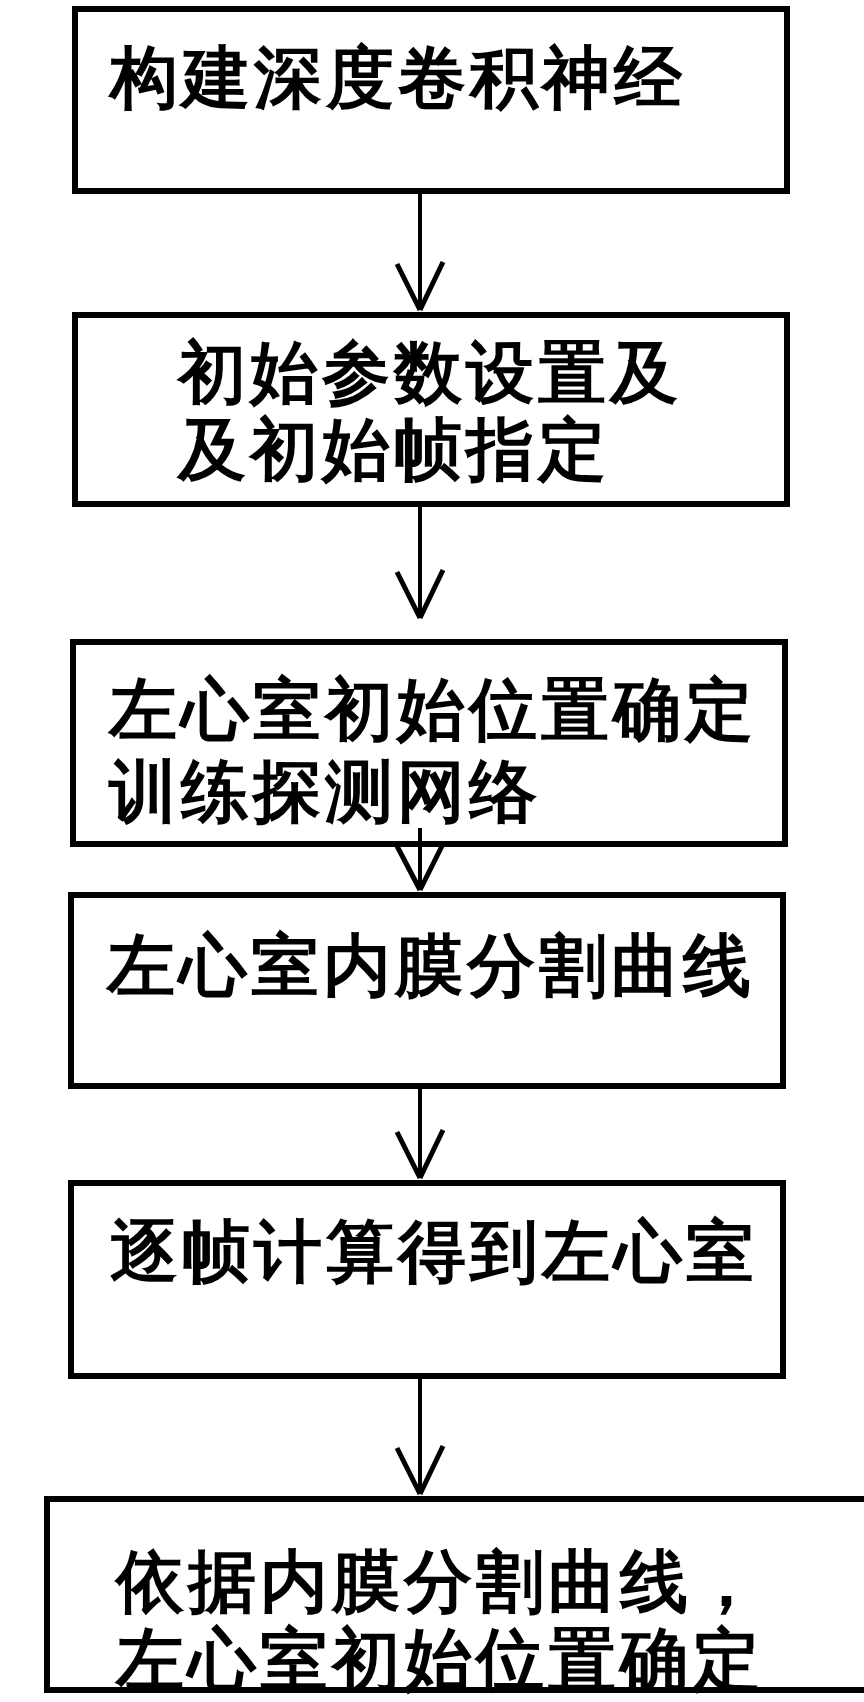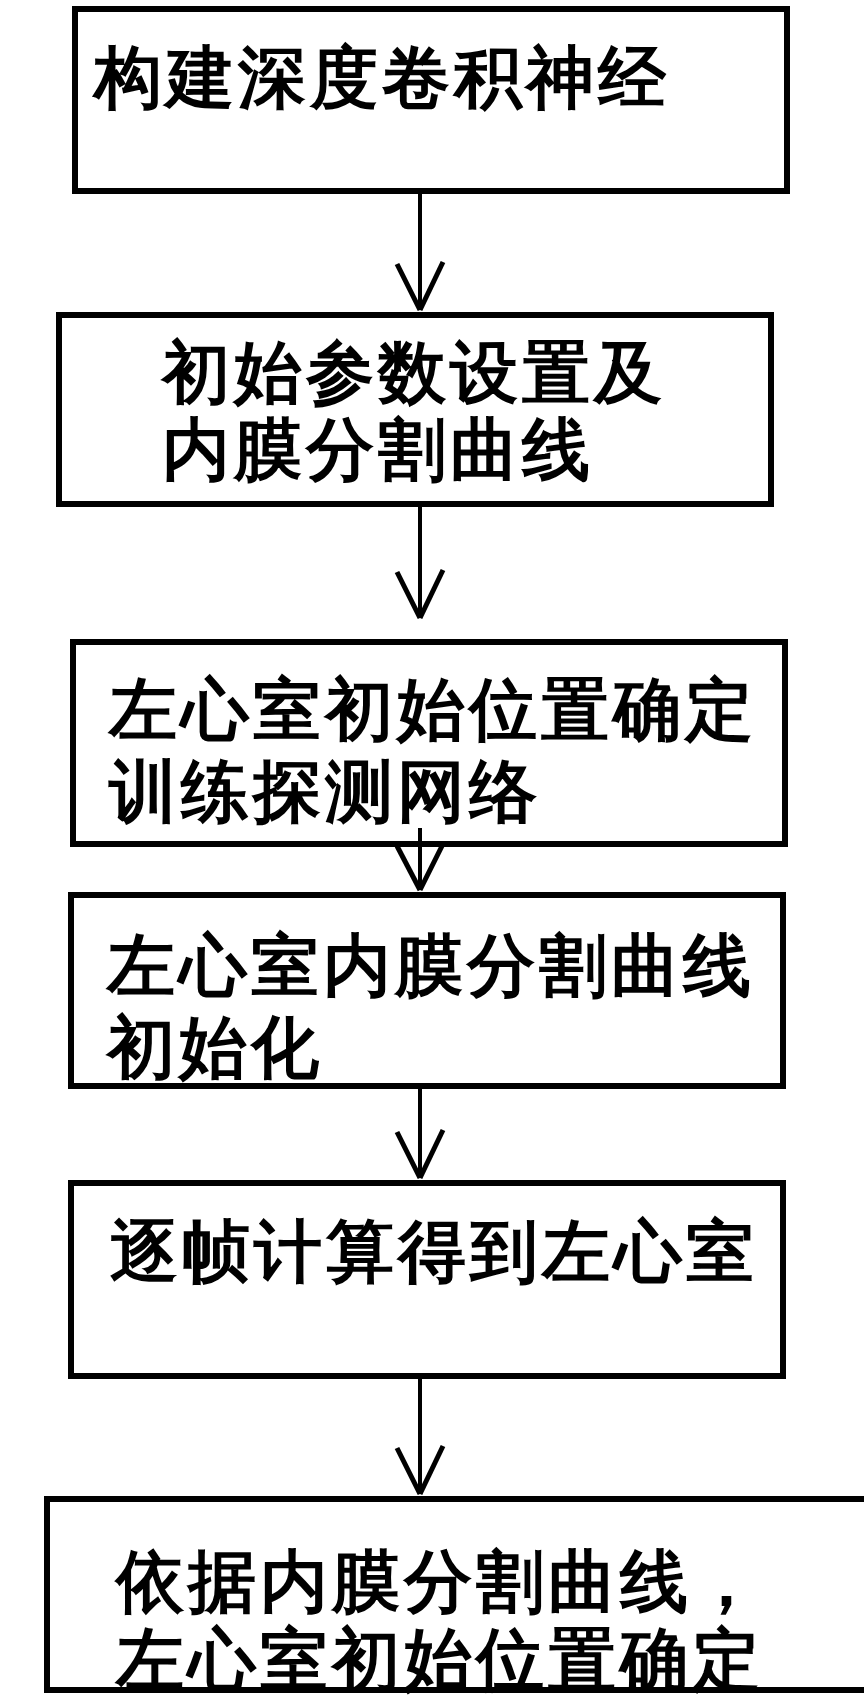--- a/index.html
+++ b/index.html
@@ -22,22 +22,22 @@
     background: #ffffff;
     color: #000000;
     font-size: 68px;
     font-weight: bold;
     letter-spacing: 4px;
     white-space: nowrap;
   }
   .step-line { display: block; }
 
   
-  .s1 { left: 72px;  top: 6px;    width: 718px; height: 188px; padding: 30px 0 0 16px;  line-height: 70px; }
-  .s2 { left: 56px;  top: 312px;  width: 718px; height: 195px; padding: 16px 0 0 100px; line-height: 77px; }
+  .s1 { left: 72px;  top: 6px;    width: 718px; height: 188px; padding: 30px 0 0 32px;  line-height: 70px; }
+  .s2 { left: 72px;  top: 312px;  width: 718px; height: 195px; padding: 16px 0 0 100px; line-height: 77px; }
   .s3 { left: 70px;  top: 639px;  width: 718px; height: 208px; padding: 23px 0 0 33px;  line-height: 82px; }
   .s4 { left: 68px;  top: 892px;  width: 718px; height: 197px; padding: 26px 0 0 33px;  line-height: 82px; }
   .s5 { left: 68px;  top: 1180px; width: 718px; height: 199px; padding: 26px 16px 0 36px;  line-height: 79px; }
   .s6 { left: 4px;   top: 1496px; width: 856px; height: 197px; padding: 40px 0 0 66px;  line-height: 78px; margin-left: 40px; }
 
   .flow-arrow {
     position: absolute;
     left: 388px;
     width: 64px;
     display: block;
@@ -62,21 +62,21 @@
   <div class="flow-arrow a1">
     <svg viewBox="0 0 64 118" preserveAspectRatio="none">
       <line x1="32" y1="0" x2="32" y2="116" stroke-width="4"></line>
       <path d="M9 70 L32 116" stroke-width="5"></path>
       <path d="M55 68 L32 116" stroke-width="5"></path>
     </svg>
   </div>
 
   <div class="step-box s2">
     <span class="step-line">初始参数设置及</span>
-    <span class="step-line">内膜分割曲线</span>
+    <span class="step-line">及初始帧指定</span>
   </div>
 
   <div class="flow-arrow a2">
     <svg viewBox="0 0 64 113" preserveAspectRatio="none">
       <line x1="32" y1="0" x2="32" y2="111" stroke-width="4"></line>
       <path d="M9 65 L32 111" stroke-width="5"></path>
       <path d="M55 63 L32 111" stroke-width="5"></path>
     </svg>
   </div>
 
@@ -88,21 +88,20 @@
   <div class="flow-arrow a3">
     <svg viewBox="0 0 64 64" preserveAspectRatio="none">
       <line x1="32" y1="0" x2="32" y2="62" stroke-width="4"></line>
       <path d="M9 18 L32 62" stroke-width="5"></path>
       <path d="M55 16 L32 62" stroke-width="5"></path>
     </svg>
   </div>
 
   <div class="step-box s4">
     <span class="step-line">左心室内膜分割曲线</span>
-    <span class="step-line">初始化</span>
   </div>
 
   <div class="flow-arrow a4">
     <svg viewBox="0 0 64 91" preserveAspectRatio="none">
       <line x1="32" y1="0" x2="32" y2="89" stroke-width="4"></line>
       <path d="M9 43 L32 89" stroke-width="5"></path>
       <path d="M55 41 L32 89" stroke-width="5"></path>
     </svg>
   </div>
 

